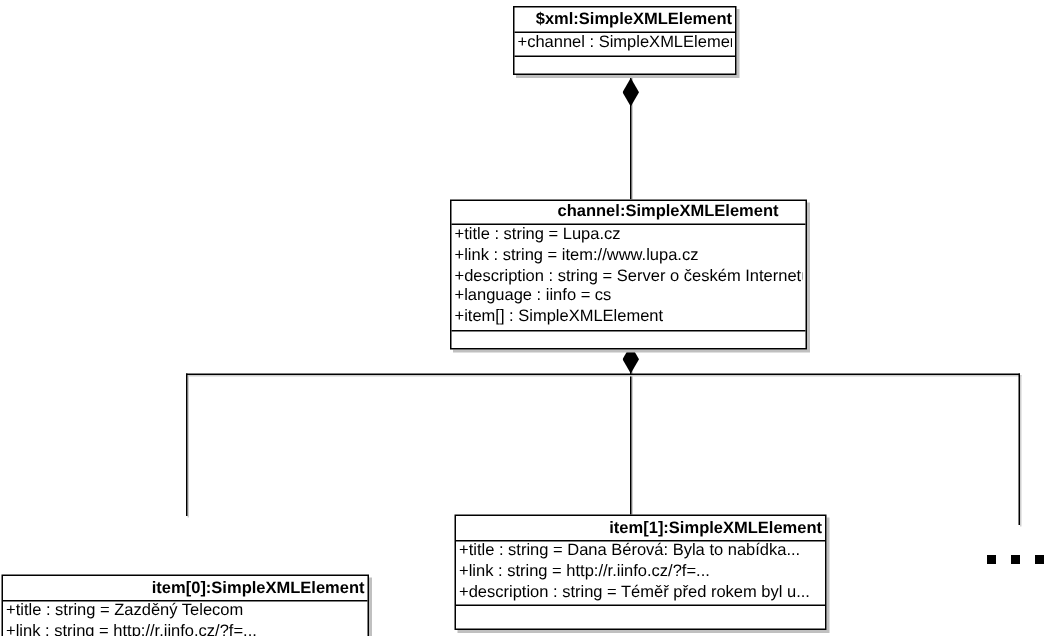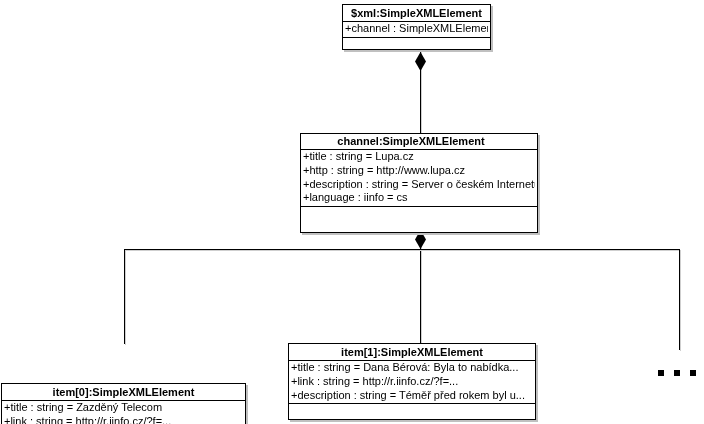--- a/index.html
+++ b/index.html
@@ -17,21 +17,21 @@
     border: 1px solid #000;
     box-shadow: 2px 2px 0 #c0c0c0;
     box-sizing: border-box;
     display: flex;
     flex-direction: column;
   }
   .uml-title {
     font-weight: bold;
     font-size: 11px;
     line-height: 13px;
-    text-align: center;
+    text-align: right;
     border-bottom: 1px solid #000;
     padding: 2px 2px 1px 2px;
     white-space: nowrap;
     overflow: hidden;
   }
   .uml-attrs {
     border-bottom: 1px solid #000;
     font-size: 11px;
     padding: 0 2px 1px 2px;
   }
@@ -91,38 +91,39 @@
     <div class="uml-attrs">
       <div class="attr">+channel : SimpleXMLElement</div>
     </div>
     <div class="uml-empty"></div>
   </div>
 
   <div class="uml-class" style="left:300px; top:133px; width:238px; height:100px;">
     <div class="uml-title" style="padding:1px 18px 1px 2px;">channel:SimpleXMLElement</div>
     <div class="uml-attrs">
       <div class="attr">+title : string = Lupa.cz</div>
-      <div class="attr">+http : string = http://www.lupa.cz</div>
+      <div class="attr">+link : string = item://www.lupa.cz</div>
       <div class="attr">+description : string = Server o českém Internetu</div>
       <div class="attr">+language : iinfo = cs</div>
+      <div class="attr">+item[] : SimpleXMLElement</div>
     </div>
     <div class="uml-empty"></div>
   </div>
 
   <div class="uml-class" style="left:1px; top:343px; width:245px; height:77px;margin-top:40px;">
     <div class="uml-title">item[0]:SimpleXMLElement</div>
     <div class="uml-attrs">
       <div class="attr">+title : string = Zazděný Telecom</div>
       <div class="attr">+link : string = http://r.iinfo.cz/?f=...</div>
       <div class="attr">+description : string = Na Olšanské ulici v Praze...</div>
     </div>
     <div class="uml-empty"></div>
   </div>
 
-  <div class="uml-class" style="left:288px; top:343px; width:248px; height:77px;">
+  <div class="uml-class" style="left:303px; top:343px; width:248px; height:77px;">
     <div class="uml-title">item[1]:SimpleXMLElement</div>
     <div class="uml-attrs">
       <div class="attr">+title : string = Dana Bérová: Byla to nabídka...</div>
       <div class="attr">+link : string = http://r.iinfo.cz/?f=...</div>
       <div class="attr">+description : string = Téměř před rokem byl u...</div>
     </div>
     <div class="uml-empty"></div>
   </div>
 
   <div class="ellipsis-dots">

